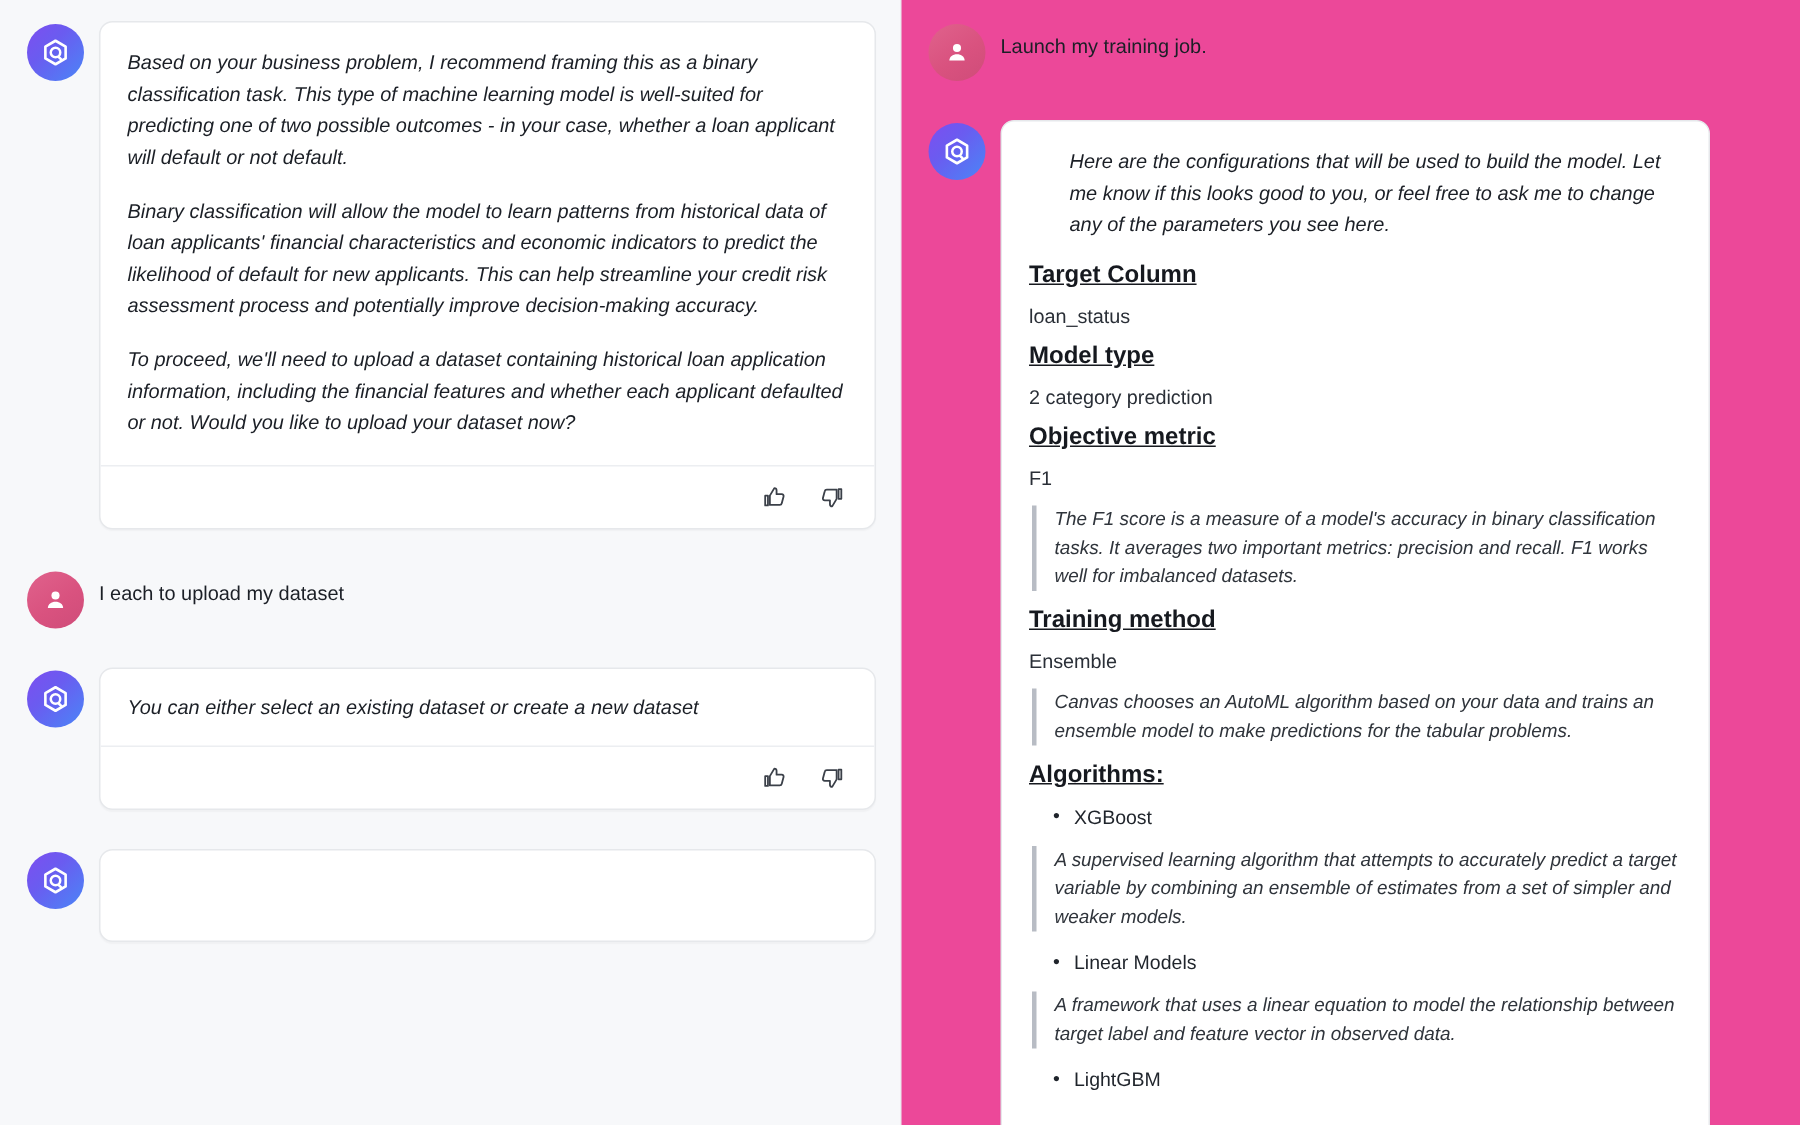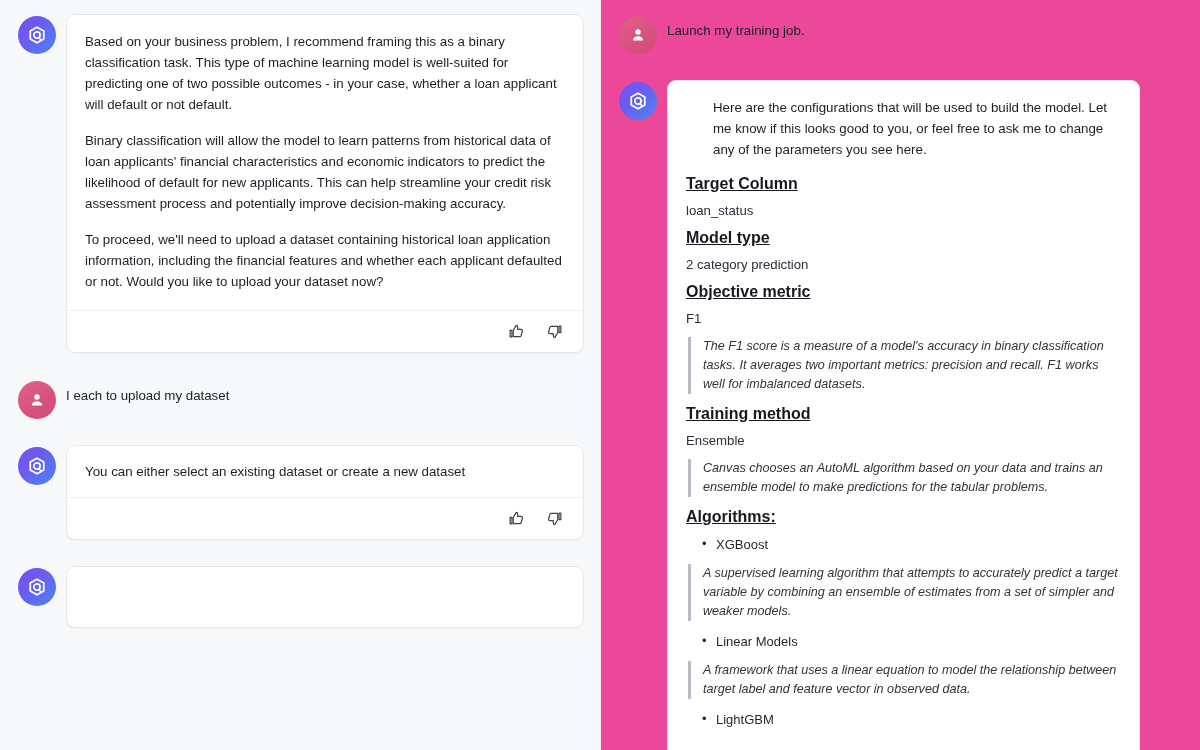--- a/index.html
+++ b/index.html
@@ -81,21 +81,21 @@
     box-shadow: 0 1px 1px rgba(16,24,40,0.03);
     overflow: hidden;
   }
   .card-body {
     padding: 16px 18px 18px 18px;
     font-size: 13.3px;
     line-height: 21px;
     color: #1b1f26;
   }
   .card-body.tight { padding: 15px 18px 15px 18px; }
-  .card-body p { margin-bottom: 15px; }
+  .card-body p { margin-bottom: 15px; font-style: italic; }
   .card-body p:last-child { margin-bottom: 0; }
 
   .card-actions {
     border-top: 1px solid #eceef1;
     height: 42px;
     display: flex;
     align-items: center;
     justify-content: flex-end;
     padding-right: 18px;
     gap: 16px;

